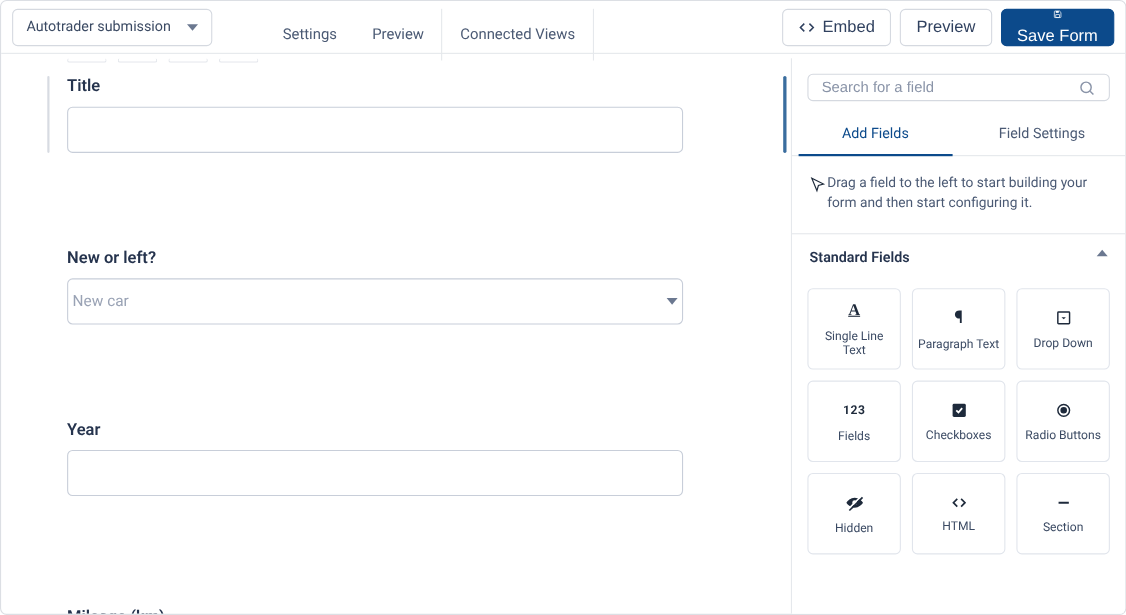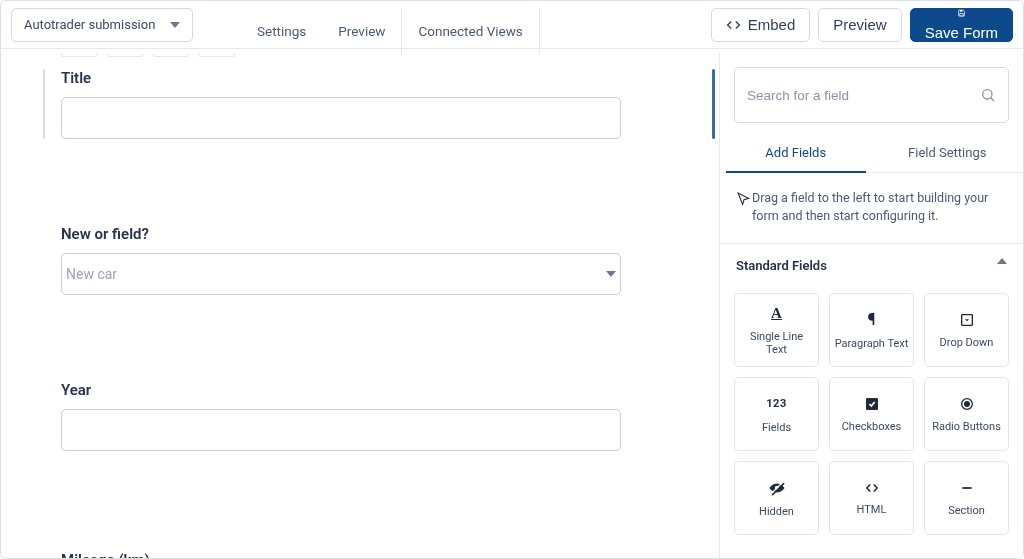--- a/index.html
+++ b/index.html
@@ -146,21 +146,21 @@
     bottom: 0;
     border-left: 1px solid #e5e8ec;
     display: flex;
     flex-direction: column;
     background: #fff;
   }
   .search-wrap { padding: 14px 14px 10px 14px; }
   .search-box {
     border: 1px solid #d5d9e0;
     border-radius: 5px;
-    height: 56px;
+    height: 25px;
     display: flex;
     align-items: center;
     padding: 0 12px;
     justify-content: space-between;
   }
   .search-box input {
     border: none;
     outline: none;
     font-size: 13.5px;
     color: #4b5a74;
@@ -301,21 +301,21 @@
   </div>
 
   <div class="field-block first">
     <div class="hl-left"></div>
     <div class="hl-right"></div>
     <div class="field-label">Title</div>
     <div class="text-input"></div>
   </div>
 
   <div class="field-block" style="margin-top:86px">
-    <div class="field-label">New or field?</div>
+    <div class="field-label">New or left?</div>
     <div class="select-input">
       <span class="placeholder">New car</span>
       <span class="chev"></span>
     </div>
   </div>
 
   <div class="field-block" style="margin-top:86px">
     <div class="field-label">Year</div>
     <div class="text-input"></div>
   </div>

